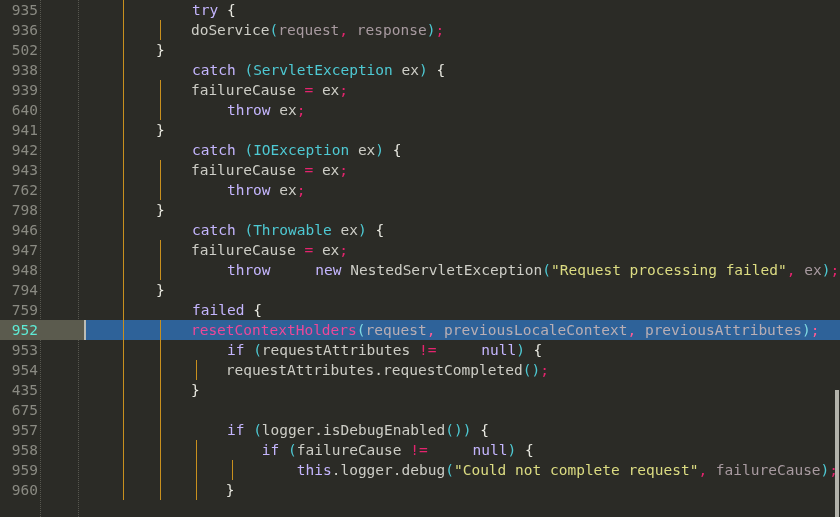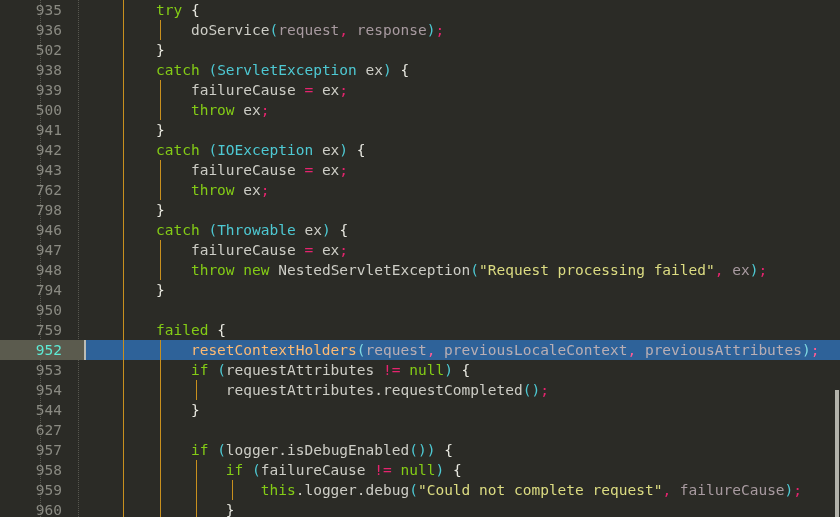--- a/index.html
+++ b/index.html
@@ -9,43 +9,43 @@
   #editor{position:relative;width:840px;height:517px;background:#2b2b26;overflow:hidden;}
 
   
   .dotted-guide{position:absolute;top:0;bottom:0;width:0;
       border-left:1px dotted #57574f;z-index:2;}
   .indent-guide{position:absolute;width:1px;background:#c8901e;z-index:3;}
 
   
   .row{position:relative;height:20px;line-height:20px;white-space:pre;z-index:4;}
   .gutter{position:absolute;left:0;top:0;width:38px;height:20px;
-      text-align:right;font-size:14.5px;color:#8a8a82;letter-spacing:0px;z-index:6;padding-left:24px;}
+      text-align:right;font-size:14.5px;color:#8a8a82;letter-spacing:0px;z-index:6;}
   .code{position:absolute;left:0;top:0;height:20px;font-size:14.5px;
       letter-spacing:0px;color:#cdcdc6;z-index:5;}
 
   
   .row.sel .gutter-bg{position:absolute;left:0;top:0;width:84px;height:20px;
       background:#5b5b4e;z-index:1;}
   .row.sel .gutter-div{position:absolute;left:84px;top:0;width:2px;height:20px;
       background:#bcbcb4;z-index:2;}
   .row.sel .sel-bg{position:absolute;left:86px;top:0;right:0;height:20px;
       background:#2e6299;z-index:1;}
   .row.sel .gutter{color:#5eead4;z-index:6;}
 
   
-  .kw   {color:#84cc16;}            
+  .kw   {color:#c4b5fd;margin-left:36px;}            
   .typ  {color:#4ec9d3;}            
   .str  {color:#dcdc82;}            
   .id   {color:#cdcdc6;}            
   .par  {color:#a89aa0;}            
   .pun  {color:#e5246e;}            
   .brk  {color:#4ec9d3;}            
   .bra  {color:#e8e8e0;}            
-  .row.sel .id{color:#fdba74;}
+  .row.sel .id{color:#ec4899;}
   .row.sel .par{color:#b9aeb4;}
   .row.sel .brk{color:#7fd9e2;}
   .row.sel .pun{color:#ff5c95;}
 
   
   #scrollbar-track{position:absolute;top:0;right:0;width:5px;height:517px;
       background:transparent;z-index:9;}
   #scrollbar-thumb{position:absolute;right:1px;width:4px;background:#b4b4ac;z-index:10;}
 </style>
 </head>
@@ -57,37 +57,36 @@
       <div class="dotted-guide" style="left: 40px;"></div>
       <div class="dotted-guide" style="left: 78px;"></div>
     </div>
 
   <div id="rows">
       <div class="row"><div class="indent-guide" style="left: 123px; top: 0px; height: 20px;"></div><div class="gutter">935</div><div class="code" style="left: 156px;"><span class="kw">try</span><span class="id"> </span><span class="bra">{</span></div></div>
       <div class="row"><div class="indent-guide" style="left: 123px; top: 0px; height: 20px;"></div><div class="indent-guide" style="left: 160px; top: 0px; height: 20px;"></div><div class="gutter">936</div><div class="code" style="left: 156px;"><span class="id">    </span><span class="id">doService</span><span class="brk">(</span><span class="par">request</span><span class="pun">,</span><span class="id"> </span><span class="par">response</span><span class="brk">)</span><span class="pun">;</span></div></div>
       <div class="row"><div class="indent-guide" style="left: 123px; top: 0px; height: 20px;"></div><div class="gutter">502</div><div class="code" style="left: 156px;"><span class="bra">}</span></div></div>
       <div class="row"><div class="indent-guide" style="left: 123px; top: 0px; height: 20px;"></div><div class="gutter">938</div><div class="code" style="left: 156px;"><span class="kw">catch</span><span class="id"> </span><span class="brk">(</span><span class="typ">ServletException</span><span class="id"> </span><span class="id">ex</span><span class="brk">)</span><span class="id"> </span><span class="bra">{</span></div></div>
       <div class="row"><div class="indent-guide" style="left: 123px; top: 0px; height: 20px;"></div><div class="indent-guide" style="left: 160px; top: 0px; height: 20px;"></div><div class="gutter">939</div><div class="code" style="left: 156px;"><span class="id">    </span><span class="id">failureCause</span><span class="id"> </span><span class="pun">=</span><span class="id"> </span><span class="id">ex</span><span class="pun">;</span></div></div>
-      <div class="row"><div class="indent-guide" style="left: 123px; top: 0px; height: 20px;"></div><div class="indent-guide" style="left: 160px; top: 0px; height: 20px;"></div><div class="gutter">500</div><div class="code" style="left: 156px;"><span class="id">    </span><span class="kw">throw</span><span class="id"> </span><span class="id">ex</span><span class="pun">;</span></div></div>
+      <div class="row"><div class="indent-guide" style="left: 123px; top: 0px; height: 20px;"></div><div class="indent-guide" style="left: 160px; top: 0px; height: 20px;"></div><div class="gutter">640</div><div class="code" style="left: 156px;"><span class="id">    </span><span class="kw">throw</span><span class="id"> </span><span class="id">ex</span><span class="pun">;</span></div></div>
       <div class="row"><div class="indent-guide" style="left: 123px; top: 0px; height: 20px;"></div><div class="gutter">941</div><div class="code" style="left: 156px;"><span class="bra">}</span></div></div>
       <div class="row"><div class="indent-guide" style="left: 123px; top: 0px; height: 20px;"></div><div class="gutter">942</div><div class="code" style="left: 156px;"><span class="kw">catch</span><span class="id"> </span><span class="brk">(</span><span class="typ">IOException</span><span class="id"> </span><span class="id">ex</span><span class="brk">)</span><span class="id"> </span><span class="bra">{</span></div></div>
       <div class="row"><div class="indent-guide" style="left: 123px; top: 0px; height: 20px;"></div><div class="indent-guide" style="left: 160px; top: 0px; height: 20px;"></div><div class="gutter">943</div><div class="code" style="left: 156px;"><span class="id">    </span><span class="id">failureCause</span><span class="id"> </span><span class="pun">=</span><span class="id"> </span><span class="id">ex</span><span class="pun">;</span></div></div>
       <div class="row"><div class="indent-guide" style="left: 123px; top: 0px; height: 20px;"></div><div class="indent-guide" style="left: 160px; top: 0px; height: 20px;"></div><div class="gutter">762</div><div class="code" style="left: 156px;"><span class="id">    </span><span class="kw">throw</span><span class="id"> </span><span class="id">ex</span><span class="pun">;</span></div></div>
       <div class="row"><div class="indent-guide" style="left: 123px; top: 0px; height: 20px;"></div><div class="gutter">798</div><div class="code" style="left: 156px;"><span class="bra">}</span></div></div>
       <div class="row"><div class="indent-guide" style="left: 123px; top: 0px; height: 20px;"></div><div class="gutter">946</div><div class="code" style="left: 156px;"><span class="kw">catch</span><span class="id"> </span><span class="brk">(</span><span class="typ">Throwable</span><span class="id"> </span><span class="id">ex</span><span class="brk">)</span><span class="id"> </span><span class="bra">{</span></div></div>
       <div class="row"><div class="indent-guide" style="left: 123px; top: 0px; height: 20px;"></div><div class="indent-guide" style="left: 160px; top: 0px; height: 20px;"></div><div class="gutter">947</div><div class="code" style="left: 156px;"><span class="id">    </span><span class="id">failureCause</span><span class="id"> </span><span class="pun">=</span><span class="id"> </span><span class="id">ex</span><span class="pun">;</span></div></div>
       <div class="row"><div class="indent-guide" style="left: 123px; top: 0px; height: 20px;"></div><div class="indent-guide" style="left: 160px; top: 0px; height: 20px;"></div><div class="gutter">948</div><div class="code" style="left: 156px;"><span class="id">    </span><span class="kw">throw</span><span class="id"> </span><span class="kw">new</span><span class="id"> </span><span class="id">NestedServletException</span><span class="brk">(</span><span class="str">"Request processing failed"</span><span class="pun">,</span><span class="id"> </span><span class="par">ex</span><span class="brk">)</span><span class="pun">;</span></div></div>
       <div class="row"><div class="indent-guide" style="left: 123px; top: 0px; height: 20px;"></div><div class="gutter">794</div><div class="code" style="left: 156px;"><span class="bra">}</span></div></div>
-      <div class="row"><div class="indent-guide" style="left: 123px; top: 0px; height: 20px;"></div><div class="gutter">950</div><div class="code" style="left: 156px;"></div></div>
       <div class="row"><div class="indent-guide" style="left: 123px; top: 0px; height: 20px;"></div><div class="gutter">759</div><div class="code" style="left: 156px;"><span class="kw">failed</span><span class="id"> </span><span class="bra">{</span></div></div>
       <div class="row sel"><div class="gutter-bg"></div><div class="gutter-div"></div><div class="sel-bg"></div><div class="indent-guide" style="left: 123px; top: 0px; height: 20px;"></div><div class="indent-guide" style="left: 160px; top: 0px; height: 20px;"></div><div class="gutter">952</div><div class="code" style="left: 156px;"><span class="id">    </span><span class="id">resetContextHolders</span><span class="brk">(</span><span class="par">request</span><span class="pun">,</span><span class="id"> </span><span class="par">previousLocaleContext</span><span class="pun">,</span><span class="id"> </span><span class="par">previousAttributes</span><span class="brk">)</span><span class="pun">;</span></div></div>
       <div class="row"><div class="indent-guide" style="left: 123px; top: 0px; height: 20px;"></div><div class="indent-guide" style="left: 160px; top: 0px; height: 20px;"></div><div class="gutter">953</div><div class="code" style="left: 156px;"><span class="id">    </span><span class="kw">if</span><span class="id"> </span><span class="brk">(</span><span class="id">requestAttributes</span><span class="id"> </span><span class="pun">!=</span><span class="id"> </span><span class="kw">null</span><span class="brk">)</span><span class="id"> </span><span class="bra">{</span></div></div>
       <div class="row"><div class="indent-guide" style="left: 123px; top: 0px; height: 20px;"></div><div class="indent-guide" style="left: 160px; top: 0px; height: 20px;"></div><div class="indent-guide" style="left: 196px; top: 0px; height: 20px;"></div><div class="gutter">954</div><div class="code" style="left: 156px;"><span class="id">        </span><span class="id">requestAttributes</span><span class="id">.</span><span class="id">requestCompleted</span><span class="brk">(</span><span class="brk">)</span><span class="pun">;</span></div></div>
-      <div class="row"><div class="indent-guide" style="left: 123px; top: 0px; height: 20px;"></div><div class="indent-guide" style="left: 160px; top: 0px; height: 20px;"></div><div class="gutter">544</div><div class="code" style="left: 156px;"><span class="id">    </span><span class="bra">}</span></div></div>
-      <div class="row"><div class="indent-guide" style="left: 123px; top: 0px; height: 20px;"></div><div class="indent-guide" style="left: 160px; top: 0px; height: 20px;"></div><div class="gutter">627</div><div class="code" style="left: 156px;"></div></div>
+      <div class="row"><div class="indent-guide" style="left: 123px; top: 0px; height: 20px;"></div><div class="indent-guide" style="left: 160px; top: 0px; height: 20px;"></div><div class="gutter">435</div><div class="code" style="left: 156px;"><span class="id">    </span><span class="bra">}</span></div></div>
+      <div class="row"><div class="indent-guide" style="left: 123px; top: 0px; height: 20px;"></div><div class="indent-guide" style="left: 160px; top: 0px; height: 20px;"></div><div class="gutter">675</div><div class="code" style="left: 156px;"></div></div>
       <div class="row"><div class="indent-guide" style="left: 123px; top: 0px; height: 20px;"></div><div class="indent-guide" style="left: 160px; top: 0px; height: 20px;"></div><div class="gutter">957</div><div class="code" style="left: 156px;"><span class="id">    </span><span class="kw">if</span><span class="id"> </span><span class="brk">(</span><span class="id">logger</span><span class="id">.</span><span class="id">isDebugEnabled</span><span class="brk">(</span><span class="brk">)</span><span class="brk">)</span><span class="id"> </span><span class="bra">{</span></div></div>
       <div class="row"><div class="indent-guide" style="left: 123px; top: 0px; height: 20px;"></div><div class="indent-guide" style="left: 160px; top: 0px; height: 20px;"></div><div class="indent-guide" style="left: 196px; top: 0px; height: 20px;"></div><div class="gutter">958</div><div class="code" style="left: 156px;"><span class="id">        </span><span class="kw">if</span><span class="id"> </span><span class="brk">(</span><span class="id">failureCause</span><span class="id"> </span><span class="pun">!=</span><span class="id"> </span><span class="kw">null</span><span class="brk">)</span><span class="id"> </span><span class="bra">{</span></div></div>
       <div class="row"><div class="indent-guide" style="left: 123px; top: 0px; height: 20px;"></div><div class="indent-guide" style="left: 160px; top: 0px; height: 20px;"></div><div class="indent-guide" style="left: 196px; top: 0px; height: 20px;"></div><div class="indent-guide" style="left: 232px; top: 0px; height: 20px;"></div><div class="gutter">959</div><div class="code" style="left: 156px;"><span class="id">            </span><span class="kw">this</span><span class="id">.</span><span class="id">logger</span><span class="id">.</span><span class="id">debug</span><span class="brk">(</span><span class="str">"Could not complete request"</span><span class="pun">,</span><span class="id"> </span><span class="par">failureCause</span><span class="brk">)</span><span class="pun">;</span></div></div>
       <div class="row"><div class="indent-guide" style="left: 123px; top: 0px; height: 20px;"></div><div class="indent-guide" style="left: 160px; top: 0px; height: 20px;"></div><div class="indent-guide" style="left: 196px; top: 0px; height: 20px;"></div><div class="gutter">960</div><div class="code" style="left: 156px;"><span class="id">        </span><span class="bra">}</span></div></div>
     </div>
 
   <div id="scrollbar-track">
     <div id="scrollbar-thumb" style="top: 390px; height: 127px;"></div>
   </div>
 </div>

